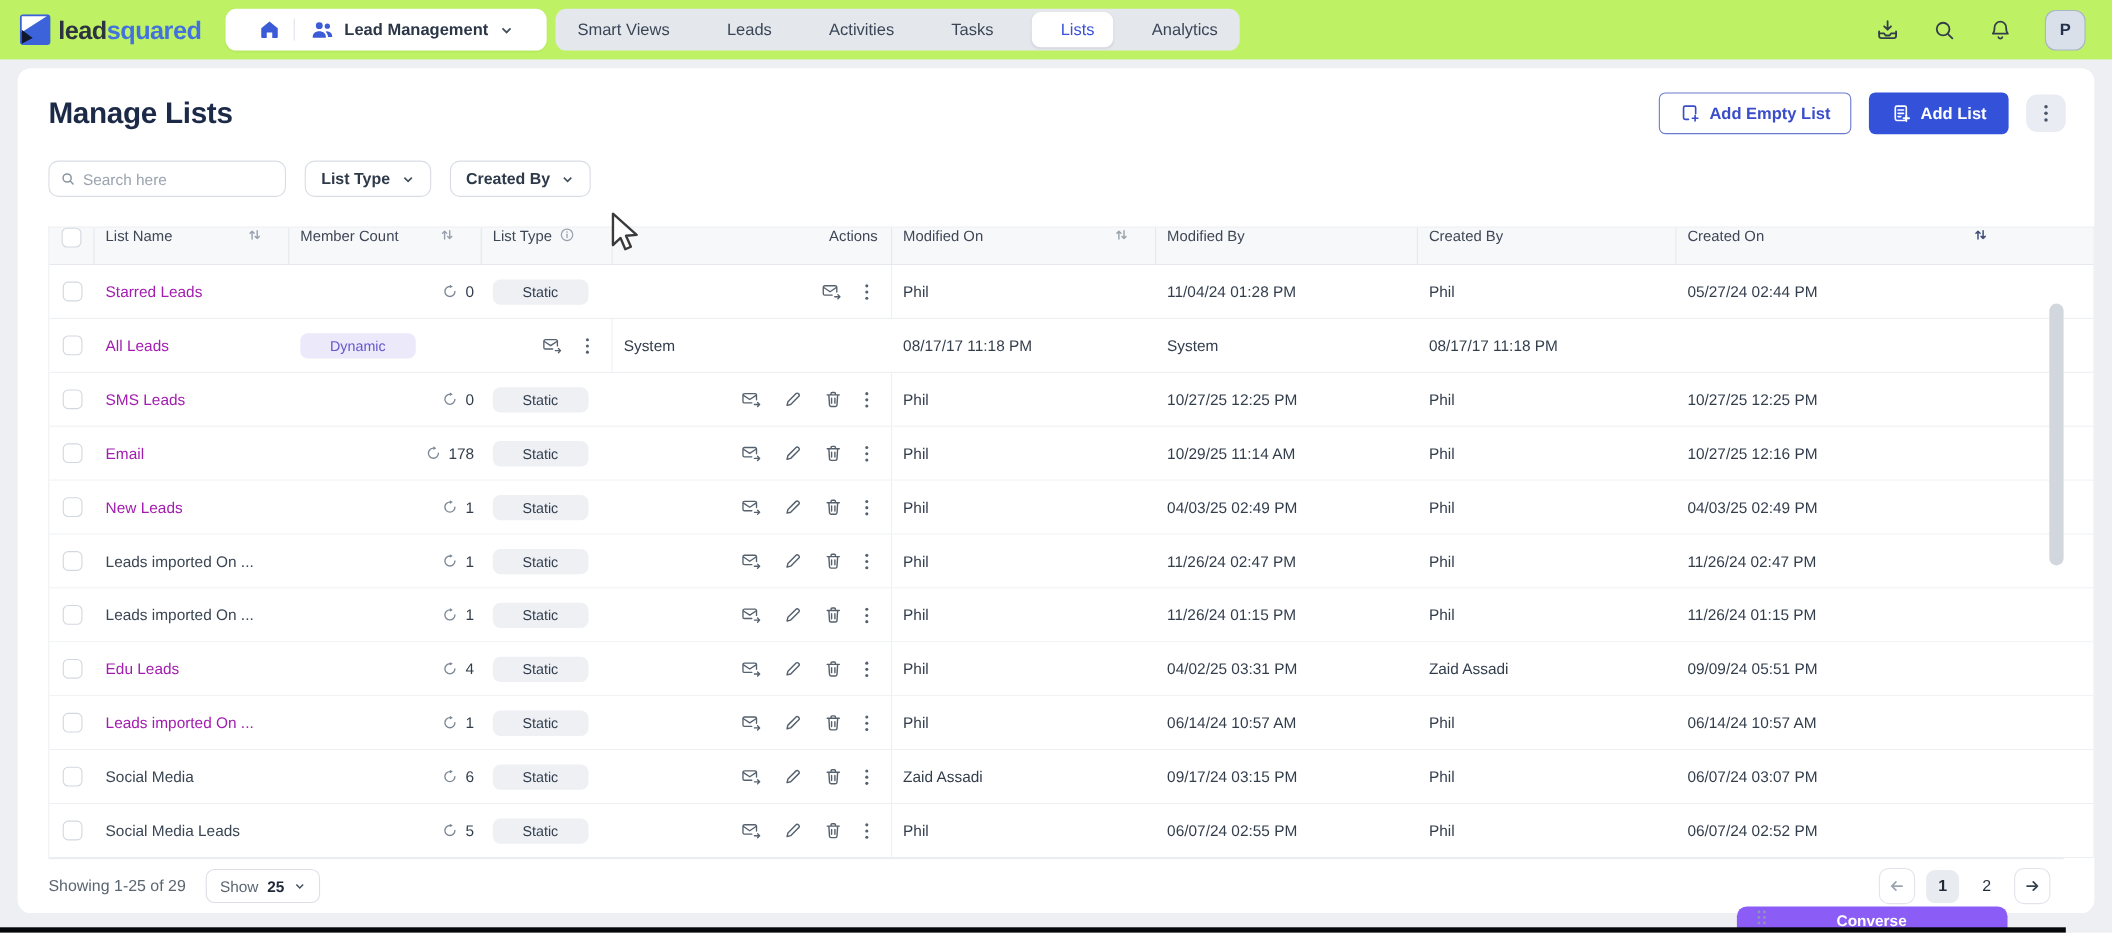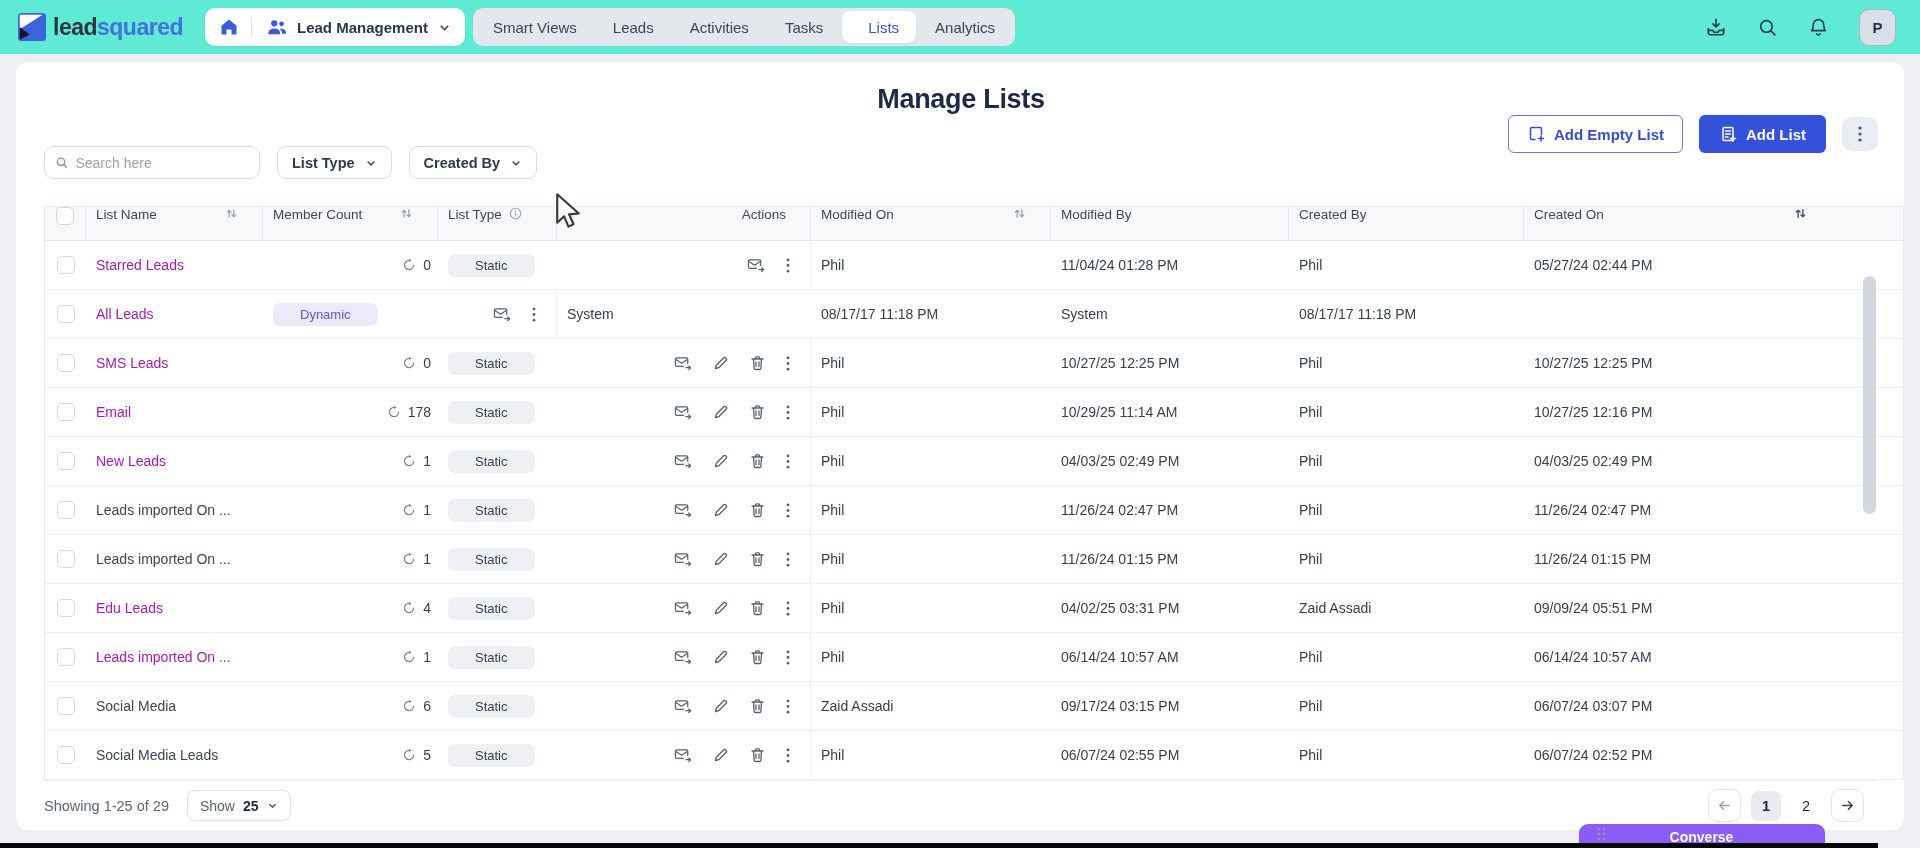--- a/index.html
+++ b/index.html
@@ -1,38 +1,38 @@
 <!DOCTYPE html>
 <html><head>
 <meta charset="utf-8">
 <style>
   * { margin:0; padding:0; box-sizing:border-box; }
   html,body { width:1920px; height:848px; overflow:hidden; }
   body { font-family:"Liberation Sans", sans-serif; background:#edeff3; position:relative; }
   svg { display:block; }
 
   
-  .topnav { position:absolute; top:0; left:0; width:1920px; height:54px; background:#5eead4; display:flex; align-items:center; }
+  .topnav { position:absolute; top:0; left:0; width:1920px; height:54px; background:#bef264; display:flex; align-items:center; }
   .logo { display:flex; align-items:center; gap:7px; margin-left:18px; }
   .logo-text { font-size:23px; letter-spacing:-0.5px; font-weight:600; }
   .logo-text .dark { color:#2d3440; }
   .logo-text .blue { color:#4472dd; }
-  .ws-pill { margin-left:22px; height:38px; background:#ffffff; border-radius:10px; display:flex; align-items:center; padding:0 14px; box-shadow:0 1px 2px rgba(20,30,60,.05); }
+  .ws-pill { margin-left:22px; height:38px; background:#ffffff; border-radius:10px; display:flex; align-items:center; padding:0 30px; box-shadow:0 1px 2px rgba(20,30,60,.05); }
   .ws-divider { width:1px; height:20px; background:#dfe3e9; margin:0 14px 0 12px; }
   .ws-label { font-size:15px; font-weight:600; color:#2b3647; margin:0 10px 0 9px; }
-  .tabs { margin-left:8px; height:38px; background:#e4e7ec; border-radius:10px; display:flex; align-items:flex-end; padding:3px; gap:2px; }
+  .tabs { margin-left:8px; height:38px; background:#e4e7ec; border-radius:10px; display:flex; align-items:flex-end; padding:3px; gap:18px; }
   .tab { height:32px; display:flex; align-items:center; padding:0 17px; font-size:15px; color:#3a4656; border-radius:8px; cursor:pointer; white-space:nowrap; }
   .tab.active { background:#ffffff; color:#3a52d4; font-weight:400; box-shadow:0 1px 2px rgba(20,30,60,.08);padding-left:26px; }
   .nav-right { margin-left:auto; display:flex; align-items:center; gap:30px; margin-right:24px; }
   .nav-icon { color:#333d4b; cursor:pointer; }
   .avatar { width:37px; height:37px; border-radius:10px; background:#d9e0e9; border:1.5px solid #a9b6c6; display:flex; align-items:center; justify-content:center; font-size:15px; font-weight:700; color:#23314b; cursor:pointer; }
 
   
   .card { position:absolute; left:16px; top:62px; width:1888px; height:768px; background:#ffffff; border-radius:12px; }
-  .page-head { position:absolute; top:22px; left:28px; right:26px; display:flex; align-items:center;flex-direction:column; }
+  .page-head { position:absolute; top:22px; left:28px; right:26px; display:flex; align-items:center; }
   .page-title { font-size:27px; font-weight:800; color:#1c2a48; letter-spacing:-0.3px; }
   .head-actions { margin-left:auto; display:flex; align-items:center; gap:16px; }
   .btn { height:38px; border-radius:6px; display:flex; align-items:center; gap:9px; font-size:15px; font-weight:700; cursor:pointer; border:none; font-family:inherit; }
   .btn-outline { background:#ffffff; border:1.5px solid #6a79cf; color:#3a4cc9; padding:0 18px; }
   .btn-primary { background:#3351d9; color:#ffffff; padding:0 20px; }
   .btn-kebab { width:36px; height:34px; border-radius:10px; background:#e9ecf3; display:flex; align-items:center; justify-content:center; border:none; cursor:pointer; }
 
   
   .filters { position:absolute; top:84px; left:28px; display:flex; align-items:center; gap:17px; }
   .search-box { width:216px; height:33px; border:1px solid #d9dde3; border-radius:9px; display:flex; align-items:center; padding:0 10px; gap:7px; background:#fff; }
@@ -41,21 +41,21 @@
   .filter-btn { height:33px; border:1px solid #d9dde3; border-radius:9px; background:#fff; display:flex; align-items:center; gap:10px; padding:0 14px; font-size:14.5px; font-weight:600; color:#2e3a4a; cursor:pointer; font-family:inherit; }
 
   
   .table { position:absolute; top:144px; left:28px; width:1860px; border:1px solid #e9ecef; border-bottom:none; }
   .grid-cols { display:grid; grid-template-columns:41px 177px 175px 119px 254px 240px 238px 235px 1fr; }
   .thead { height:34px; background:#f7f8fa; border-bottom:1px solid #e5e8ec; }
   .th { display:flex; font-size:13.5px; font-weight:500; color:#3e4756; padding:0 10px; border-right:1px solid #e5e8ec; position:relative; }
   .th:last-child { border-right:none; }
   .th .sort { margin-left:auto; margin-right:14px; cursor:pointer; }
   .th.th-creon .sort { margin-right:86px; }
-  .th.th-actions { justify-content:flex-end; padding-right:24px; }
+  .th.th-actions { justify-content:flex-end; padding-right:12px; }
   .trow { height:49px; border-bottom:1px solid #edeff2; background:#fff; }
   .cell { display:flex; align-items:center; font-size:14px; color:#333e4d; padding:0 10px; }
   .cell.cb, .th.cb { justify-content:center; padding:0; }
   .checkbox { width:18px; height:18px; border:1.5px solid #d3d8df; border-radius:5px; background:#fff; cursor:pointer; }
   .list-name { color:#3a4653; }
   .list-name.link { color:#a21caf; cursor:pointer; }
   .cell.count { justify-content:flex-end; gap:7px; padding-right:7px; }
   .badge { font-size:13px; padding:4px 27px; border-radius:7px; font-weight:400; }
   .badge.static { background:#eef0f4; color:#333f4f; }
   .badge.dynamic { background:#ece9fb; color:#6457c9; }

